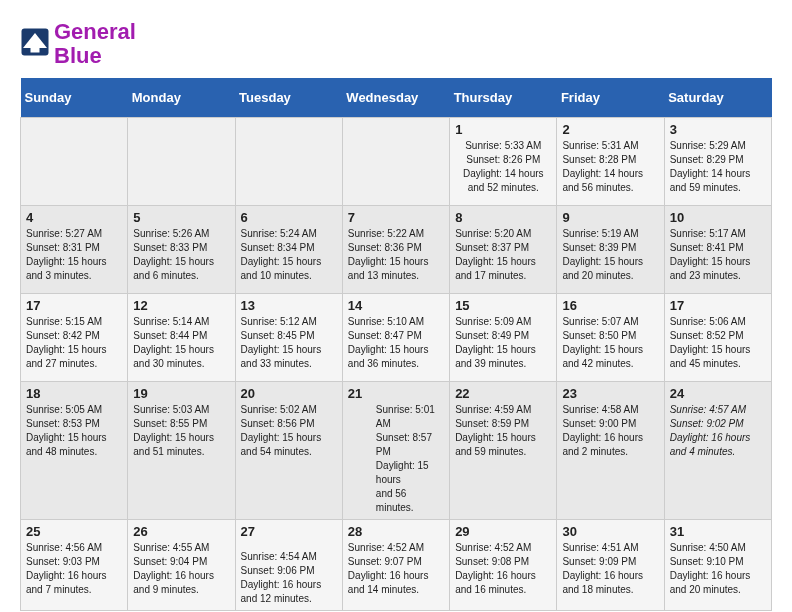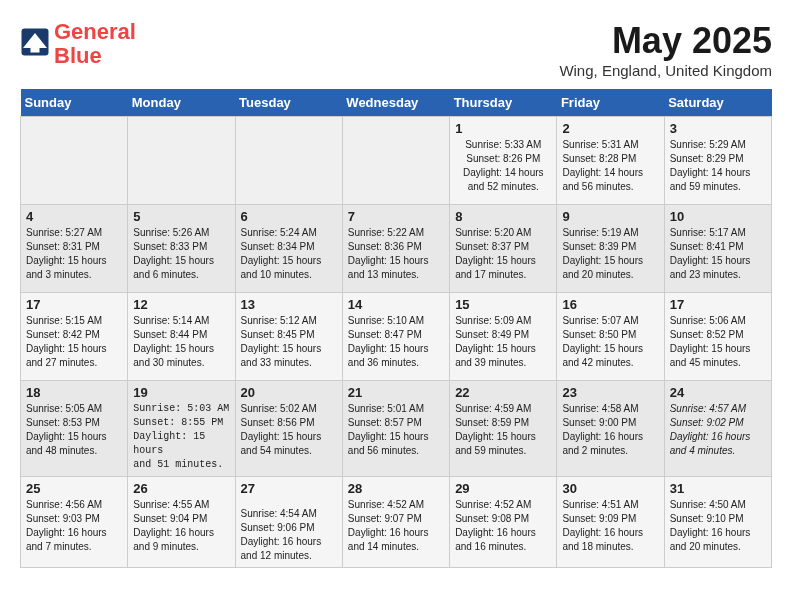--- a/index.html
+++ b/index.html
@@ -16,21 +16,21 @@
       align-items: flex-start;
       margin-bottom: 10px;
     }
     .logo {
       display: flex;
       align-items: center;
     }
     .logo-text {
       font-size: 22px;
       font-weight: bold;
-      color: #ef4444;
+      color: #a21caf;
       line-height: 1.1;
     }
     .logo-icon {
       width: 30px;
       height: 30px;
       margin-right: 4px;
       margin-top: -4px;
     }
     .title-block {
       text-align: right;
@@ -45,21 +45,21 @@
       color: #333;
     }
     table {
       width: 100%;
       border-collapse: collapse;
       font-size: 11px;
     }
     thead tr th {
       background-color: #2962b0;
       color: #fff;
-      padding: 6px 4px;
+      padding: 12px 4px;
       text-align: left;
       font-size: 13px;
       font-weight: bold;
     }
     tbody tr td {
       border: 1px solid #ccc;
       vertical-align: top;
       padding: 4px 5px;
       width: 14.28%;
       min-height: 80px;
@@ -95,24 +95,20 @@
     <svg class="logo-icon" viewBox="0 0 40 40">
       <rect x="2" y="2" width="36" height="36" rx="4" fill="#1a3a6c"></rect>
       <polygon points="20,8 36,28 4,28" fill="white"></polygon>
       <rect x="14" y="28" width="12" height="6" fill="white"></rect>
     </svg>
     <div class="logo-text">
       <div>General</div>
       <div>Blue</div>
     </div>
   </div>
-  <div class="title-block">
-    <div class="month-title">May 2025</div>
-    <div class="location">Wing, England, United Kingdom</div>
-  </div>
 </div>
 
 <table>
   <thead>
     <tr>
     <th>Sunday</th>
         <th>Monday</th>
         <th>Tuesday</th>
         <th>Wednesday</th>
         <th>Thursday</th>
@@ -253,35 +249,35 @@
       <tr>
         <td>
           <span class="day-number">18</span>
           <div class="day-info" style="white-space: pre-line;">Sunrise: 5:05 AM
 Sunset: 8:53 PM
 Daylight: 15 hours
 and 48 minutes.</div>
         </td>
         <td>
           <span class="day-number">19</span>
-          <div class="day-info" style="white-space: pre-line; font-family: Liberation Mono, monospace;">Sunrise: 5:03 AM
+          <div class="day-info" style="white-space: pre-line;">Sunrise: 5:03 AM
 Sunset: 8:55 PM
 Daylight: 15 hours
 and 51 minutes.</div>
         </td>
         <td>
           <span class="day-number">20</span>
           <div class="day-info" style="white-space: pre-line;">Sunrise: 5:02 AM
 Sunset: 8:56 PM
 Daylight: 15 hours
 and 54 minutes.</div>
         </td>
         <td>
           <span class="day-number">21</span>
-          <div class="day-info" style="white-space: pre-line;">Sunrise: 5:01 AM
+          <div class="day-info" style="white-space: pre-line; margin-left: 28px;">Sunrise: 5:01 AM
 Sunset: 8:57 PM
 Daylight: 15 hours
 and 56 minutes.</div>
         </td>
         <td>
           <span class="day-number">22</span>
           <div class="day-info" style="white-space: pre-line;">Sunrise: 4:59 AM
 Sunset: 8:59 PM
 Daylight: 15 hours
 and 59 minutes.</div>

